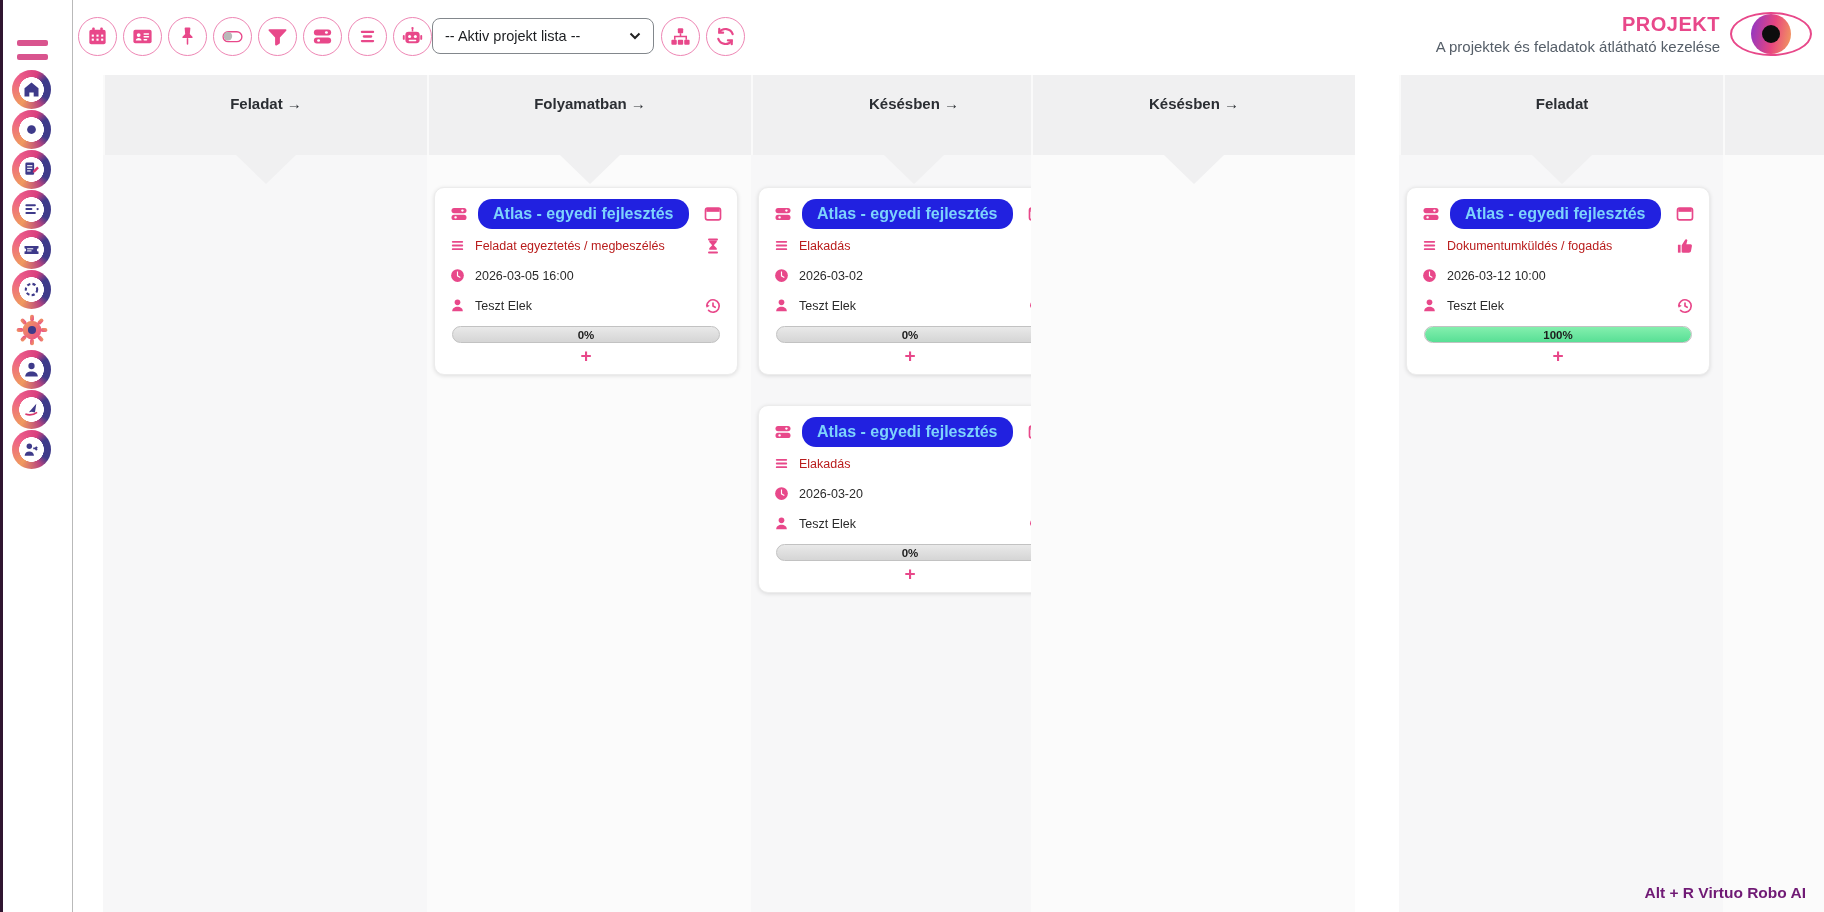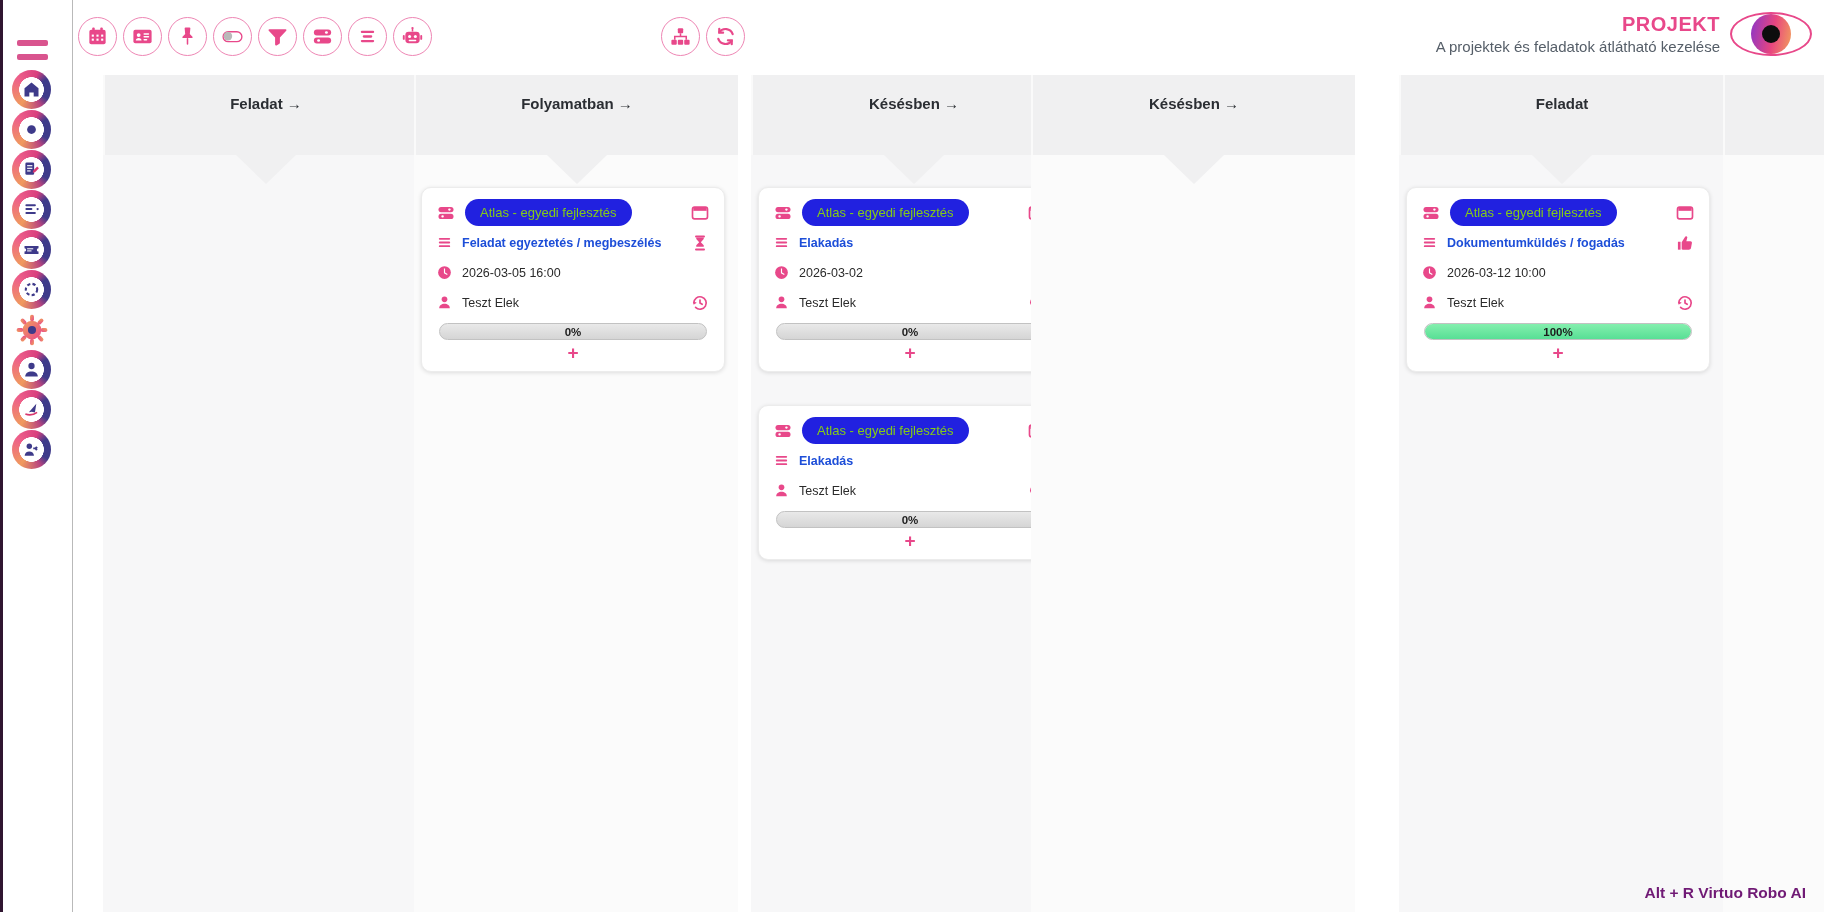--- a/index.html
+++ b/index.html
@@ -51,22 +51,22 @@
   .col.clip .lbl { margin-left:122px; color:#b5763a; }
 
   
   .card { position:absolute; left:7px; width:304px; background:#fff; border:1px solid #ececec; border-radius:10px;
           box-shadow:0 1px 4px rgba(0,0,0,.12); padding:11px 14px 8px; }
   .crow { display:flex; align-items:center; gap:9px; min-height:27px; margin-bottom:3px; }
   .cicon { display:flex; align-items:center; }
   .cicon svg { width:20px; height:20px; }
   .cicon.sm svg { width:17px; height:17px; }
   .right { margin-left:auto; }
-  .badge { background:#2121e0; color:#84cc16; font-weight:normal; font-size:13px; padding:6px 15px; border-radius:14px; white-space:nowrap; }
-  .task-link { color:#1d4ed8; font-size:12.5px; text-decoration:none; cursor:pointer;font-weight:bold; }
+  .badge { background:#2121e0; color:#7dd3fc; font-weight:bold; font-size:16px; padding:6px 15px; border-radius:14px; white-space:nowrap; }
+  .task-link { color:#b91c1c; font-size:12.5px; text-decoration:none; cursor:pointer; }
   .meta { color:#2b2b2b; font-size:12.5px; }
   .progress { position:relative; margin:7px 3px 0; height:17px; border:1px solid #c2c2c2; border-radius:9px;
           background:linear-gradient(#e9e9e9,#d5d5d5); overflow:hidden; }
   .progress .fill { position:absolute; left:0; top:0; bottom:0; width:0; border-radius:9px;
           background:linear-gradient(#84efae,#58df95); }
   .progress .plabel { position:absolute; inset:0; display:flex; align-items:center; justify-content:center;
           font-size:11.5px; font-weight:bold; color:#1d1d1d; }
   .addrow { display:flex; justify-content:center; margin-top:3px; }
   .plus { color:#e8488a; font-size:19px; font-weight:bold; line-height:20px; cursor:pointer; }
 
@@ -243,20 +243,26 @@
           <rect x="4.5" y="7" width="15" height="12" rx="3.5"></rect>
           <rect x="1.9" y="10.5" width="2" height="5" rx="1"></rect>
           <rect x="20.1" y="10.5" width="2" height="5" rx="1"></rect>
           <g fill="#fff">
             <circle cx="9" cy="12" r="1.6"></circle>
             <circle cx="15" cy="12" r="1.6"></circle>
             <rect x="8" y="15.4" width="8" height="1.5" rx=".75"></rect>
           </g>
         </svg>
     </div>
+    <div id="proj-select">
+      <span>-- Aktiv projekt lista --</span>
+      <svg class="chev" width="12" height="8" viewBox="0 0 12 8">
+          <path d="M1.5 1.5L6 6l4.5-4.5" stroke="#222" stroke-width="2" fill="none"></path>
+        </svg>
+    </div>
     <div class="cbtn" style="left:587px">
       <svg viewBox="0 0 24 24" fill="#e8488a">
           <rect x="9.2" y="3.5" width="5.6" height="5" rx="1"></rect>
           <rect x="2.5" y="15.5" width="5.6" height="5" rx="1"></rect>
           <rect x="9.2" y="15.5" width="5.6" height="5" rx="1"></rect>
           <rect x="15.9" y="15.5" width="5.6" height="5" rx="1"></rect>
           <path d="M11.2 8.5h1.6v2.6h6v4.2h-1.6v-2.6H6.8v2.6H5.2v-4.2h6z"></path>
         </svg>
     </div>
     <div class="cbtn" style="left:632px">
@@ -282,21 +288,21 @@
   </div>
 
   <div id="board">
 
     <div class="col" style="left:0">
       <div class="col-head">
           <span class="lbl">Feladat →</span>
         </div>
     </div>
 
-    <div class="col" style="left:311px">
+    <div class="col" style="left:324px">
       <div class="col-head">
           <span class="lbl">Folyamatban →</span>
         </div>
       <div class="card" style="top:112px">
         <div class="crow">
           <span class="cicon">
               <svg viewBox="0 0 24 24" fill="#e8488a">
                 <rect x="3" y="4.8" width="18" height="6.2" rx="3.1"></rect>
                 <rect x="3" y="13" width="18" height="6.2" rx="3.1"></rect>
                 <rect x="14.6" y="6.6" width="3" height="2.6" rx="1.3" fill="#fff"></rect>
@@ -467,20 +473,29 @@
               <svg viewBox="0 0 24 24" fill="#e8488a">
                 <rect x="6" y="3" width="12" height="2.4" rx="1.2"></rect>
                 <rect x="6" y="18.6" width="12" height="2.4" rx="1.2"></rect>
                 <path d="M7.5 5.4h9v1.8L13 11l3.5 3.8v1.8h-9v-1.8L11 11 7.5 7.2z"></path>
               </svg>
             </span>
         </div>
         <div class="crow">
           <span class="cicon sm">
               <svg viewBox="0 0 24 24" fill="#e8488a">
+                <circle cx="12" cy="12" r="9"></circle>
+                <path d="M11.2 6.5h1.6V12l3.6 2-.8 1.4-4.4-2.5z" fill="#fff"></path>
+              </svg>
+            </span>
+          <span class="meta">2026-03-20</span>
+        </div>
+        <div class="crow">
+          <span class="cicon sm">
+              <svg viewBox="0 0 24 24" fill="#e8488a">
                 <circle cx="12" cy="7.5" r="4"></circle>
                 <path d="M4.5 20c0-4.1 3.4-6.4 7.5-6.4s7.5 2.3 7.5 6.4z"></path>
               </svg>
             </span>
           <span class="meta">Teszt Elek</span>
           <span class="cicon right">
               <svg viewBox="0 0 24 24" fill="none" stroke="#e8488a" stroke-width="2" stroke-linecap="round">
                 <path d="M4.5 12a7.5 7.5 0 1 1 2.2 5.3"></path>
                 <path d="M4.2 14l.4-3.8 3.5 1.5" fill="#e8488a" stroke="none"></path>
                 <path d="M12 8.5V12l2.6 1.6"></path>

